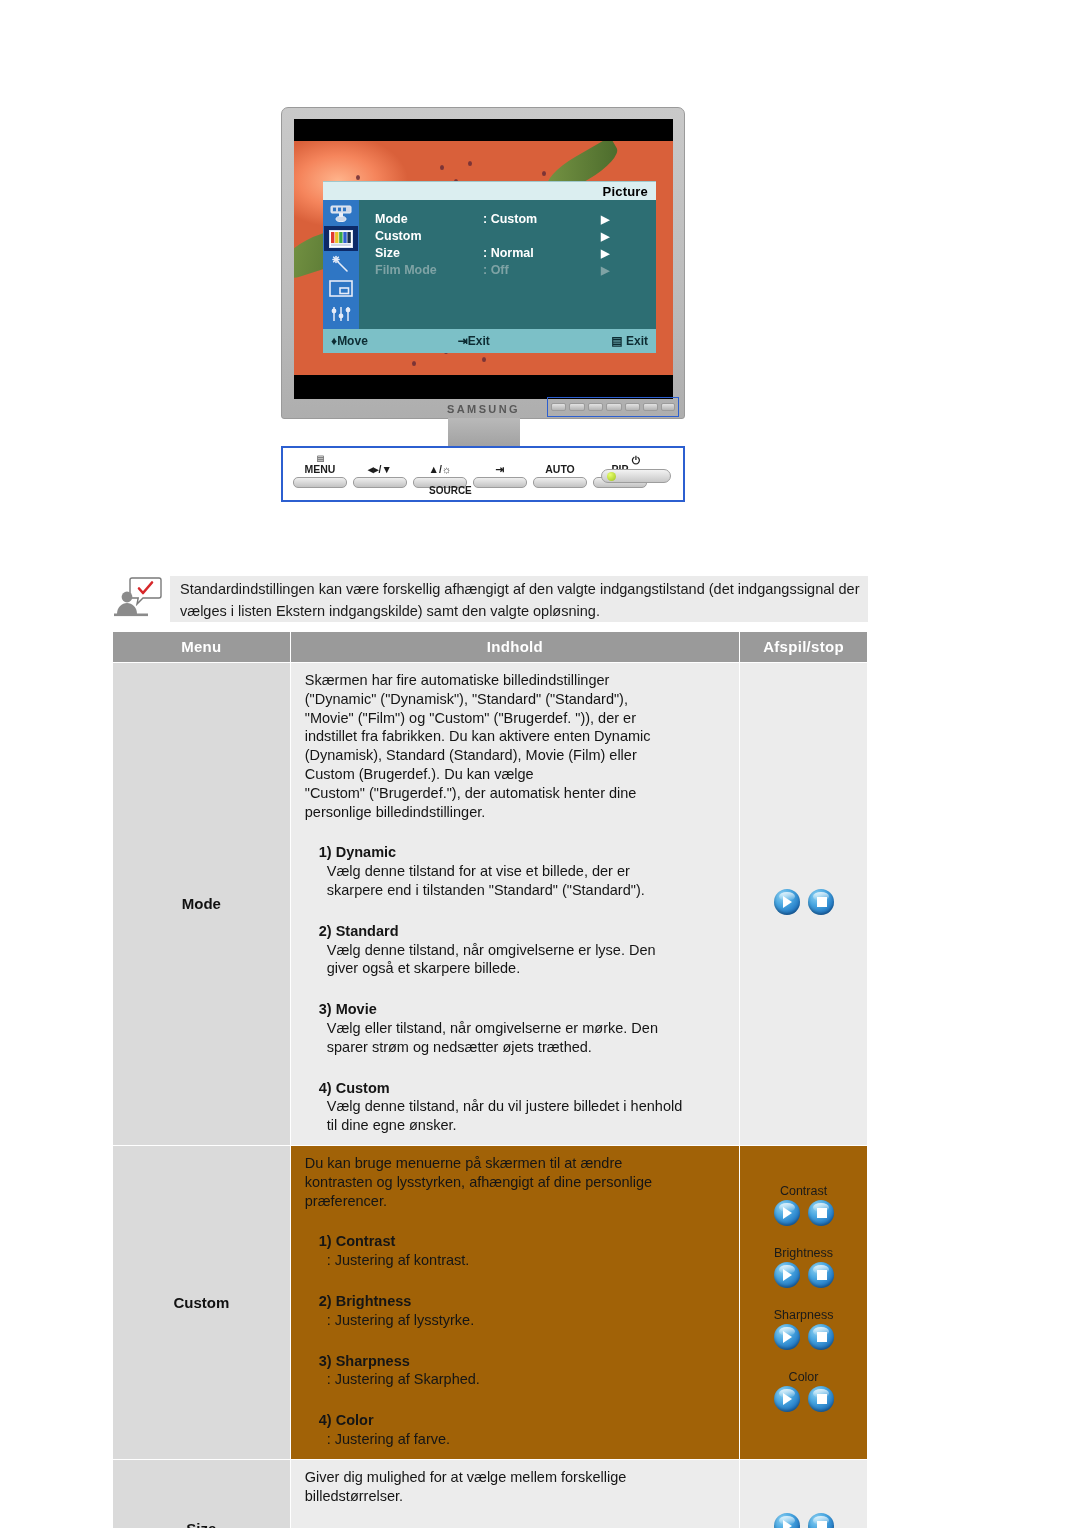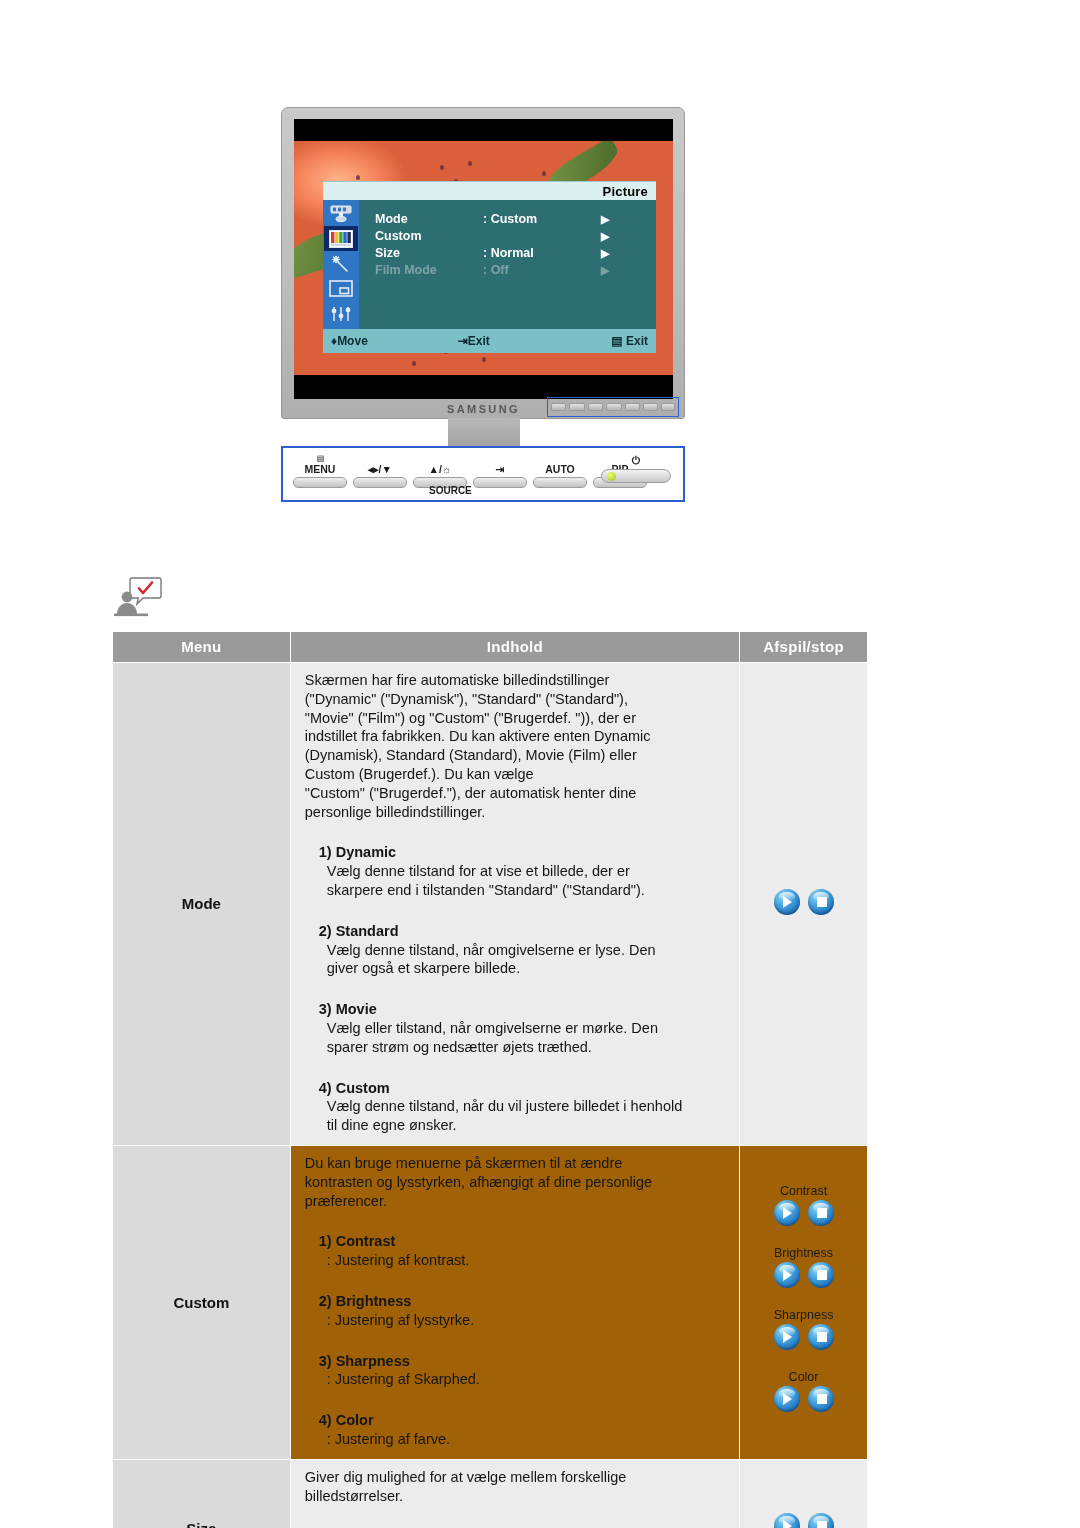--- a/index.html
+++ b/index.html
@@ -386,20 +386,21 @@
   <div class="note">
     <div class="note-icon">
       <svg width="48" height="46" viewBox="0 0 48 46" aria-hidden="true">
         <path d="M18 2 h27 a2 2 0 0 1 2 2 v16 a2 2 0 0 1 -2 2 h-16 l-6 6 l1.2 -6 h-6.2 a2 2 0 0 1 -2 -2 v-16 a2 2 0 0 1 2 -2 z" fill="#ffffff" stroke="#7a7a7a" stroke-width="1.4"></path>
         <path d="M25 12.5 l4 4.5 l9 -10.5" fill="none" stroke="#d6272a" stroke-width="2.6" stroke-linecap="round" stroke-linejoin="round"></path>
         <circle cx="13" cy="21" r="5.4" fill="#8b8b8b"></circle>
         <path d="M3 38 c0 -7 5 -11 10 -11 c5 0 10 4 10 11 z" fill="#8b8b8b"></path>
         <rect x="0" y="37.5" width="34" height="2.6" fill="#8b8b8b"></rect>
       </svg>
     </div>
+    <div class="note-text">Standardindstillingen kan være forskellig afhængigt af den valgte indgangstilstand (det indgangssignal der vælges i listen Ekstern indgangskilde) samt den valgte opløsning.</div>
   </div>
 
   <table class="tbl">
     <thead>
       <tr class="hdr">
         <th class="col-menu">Menu</th>
         <th class="col-ind">Indhold</th>
         <th class="col-play">Afspil/stop</th>
       </tr>
     </thead>

